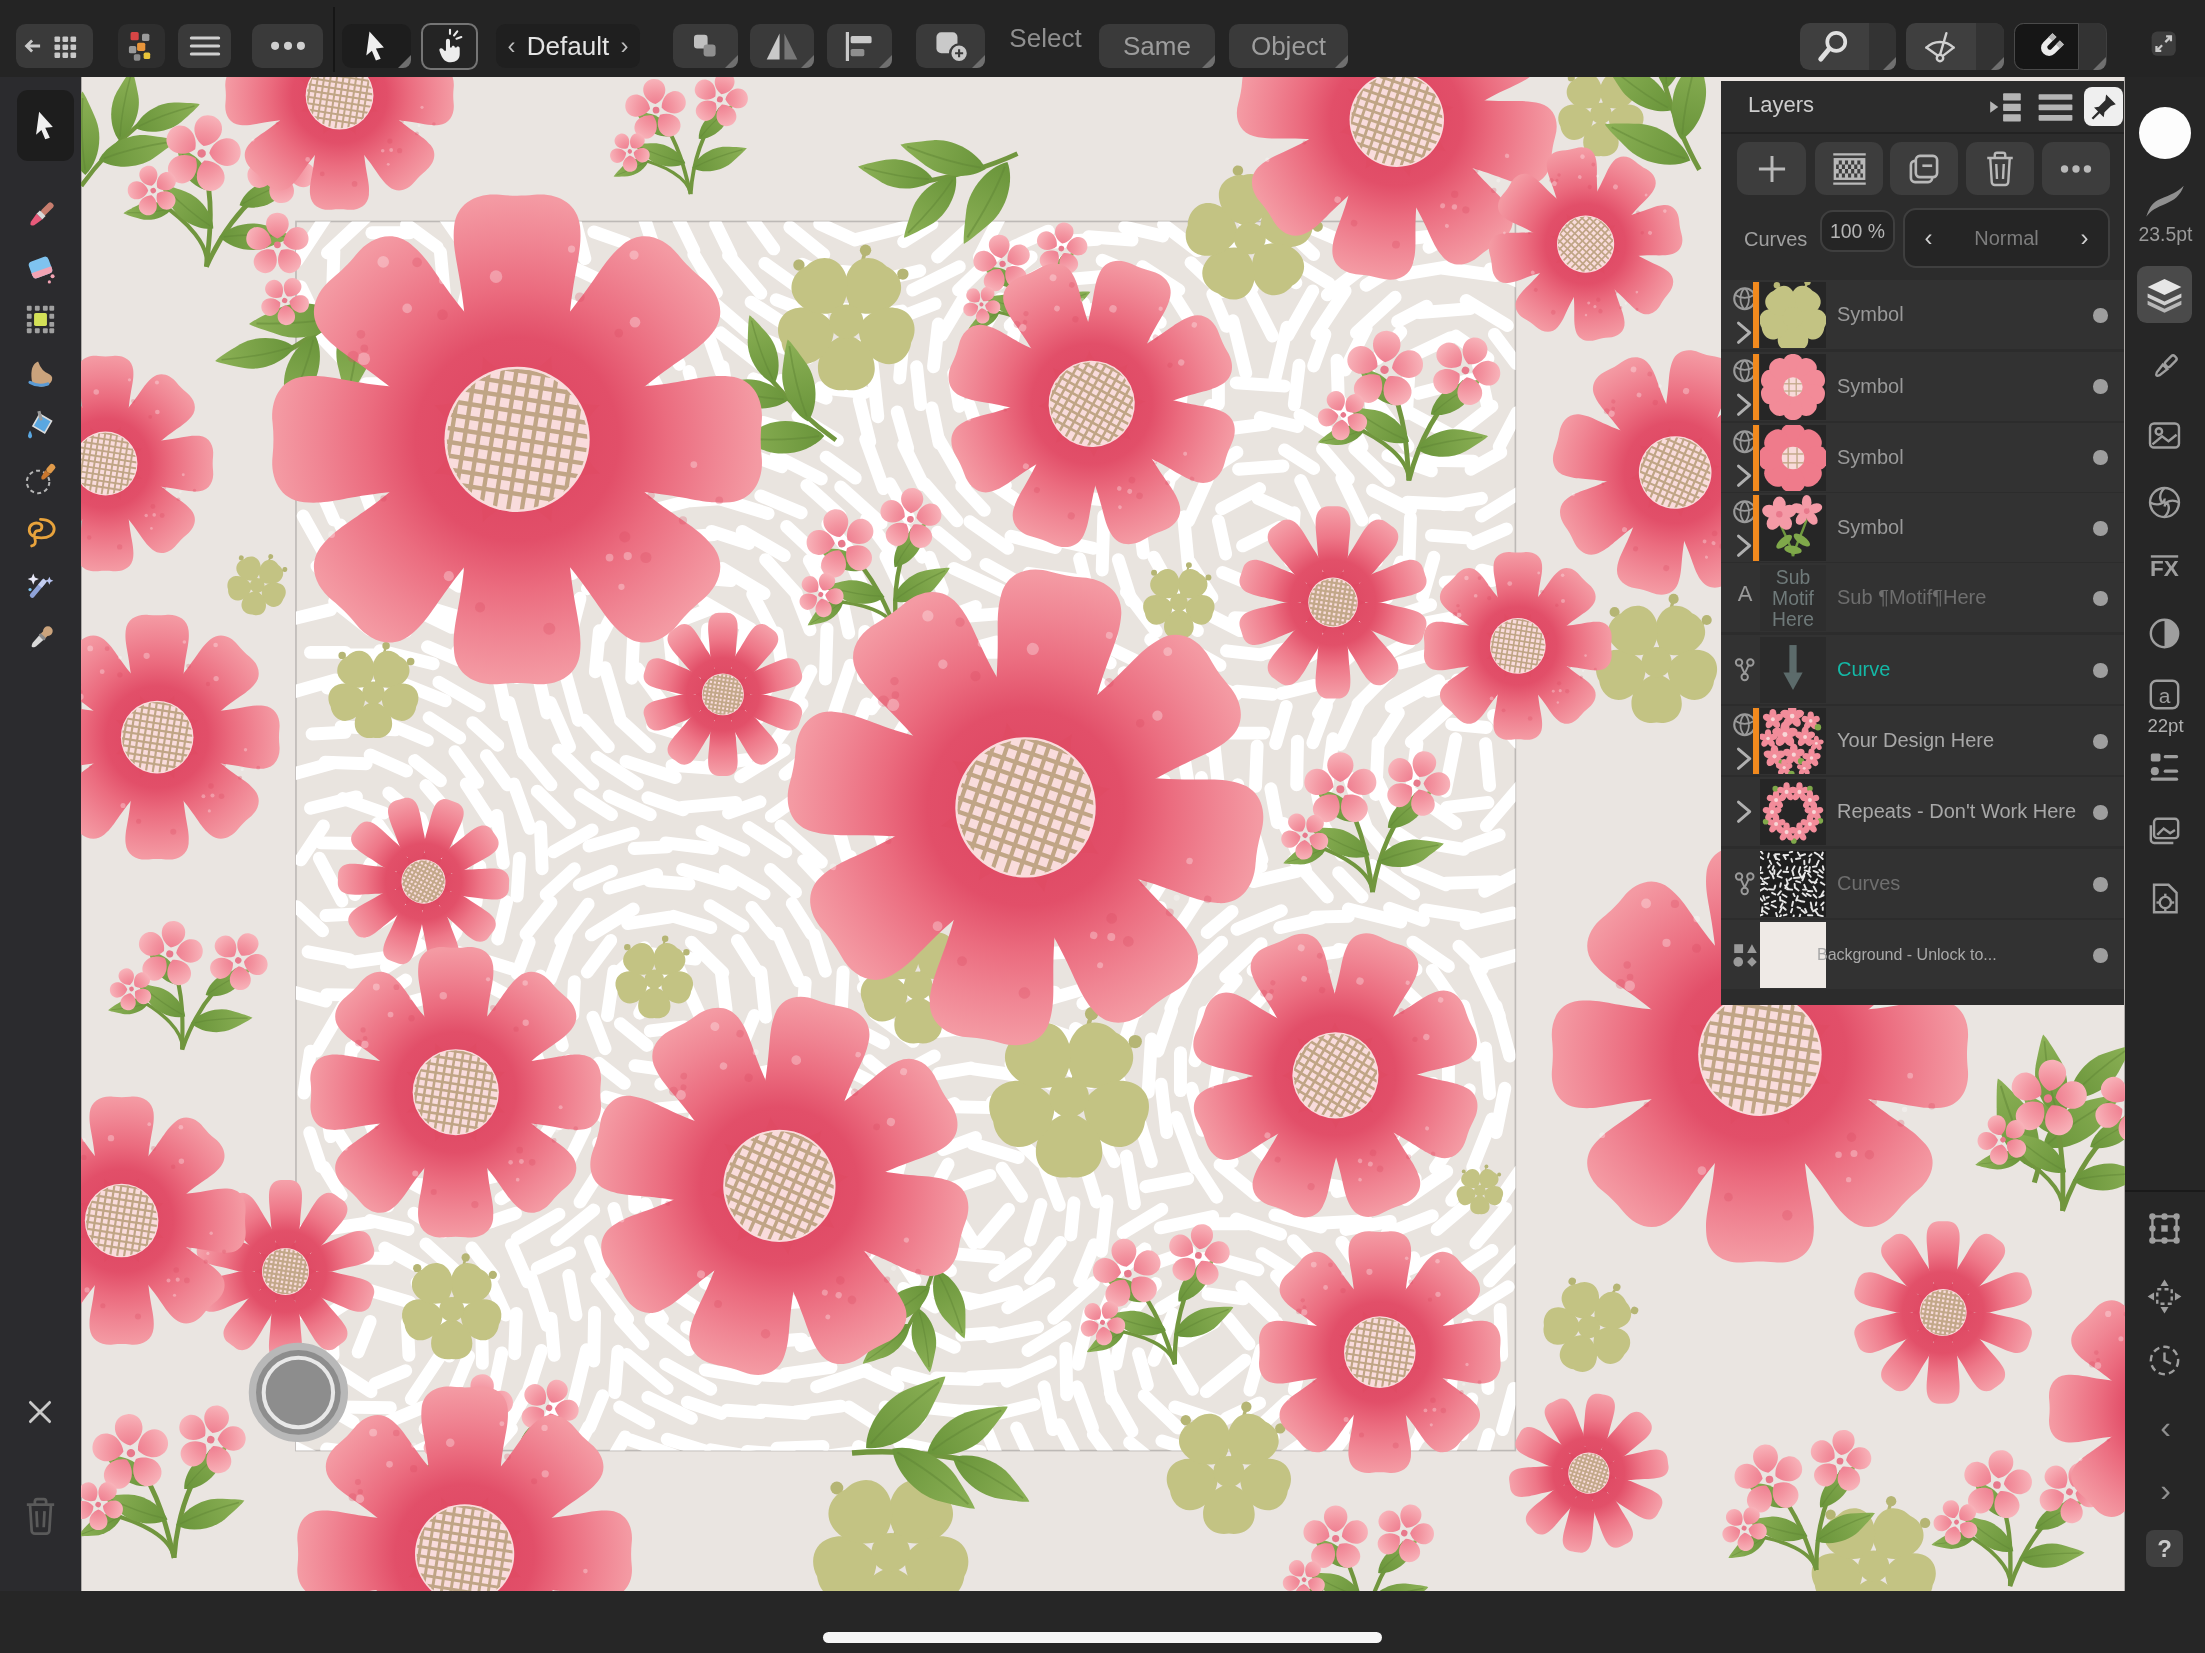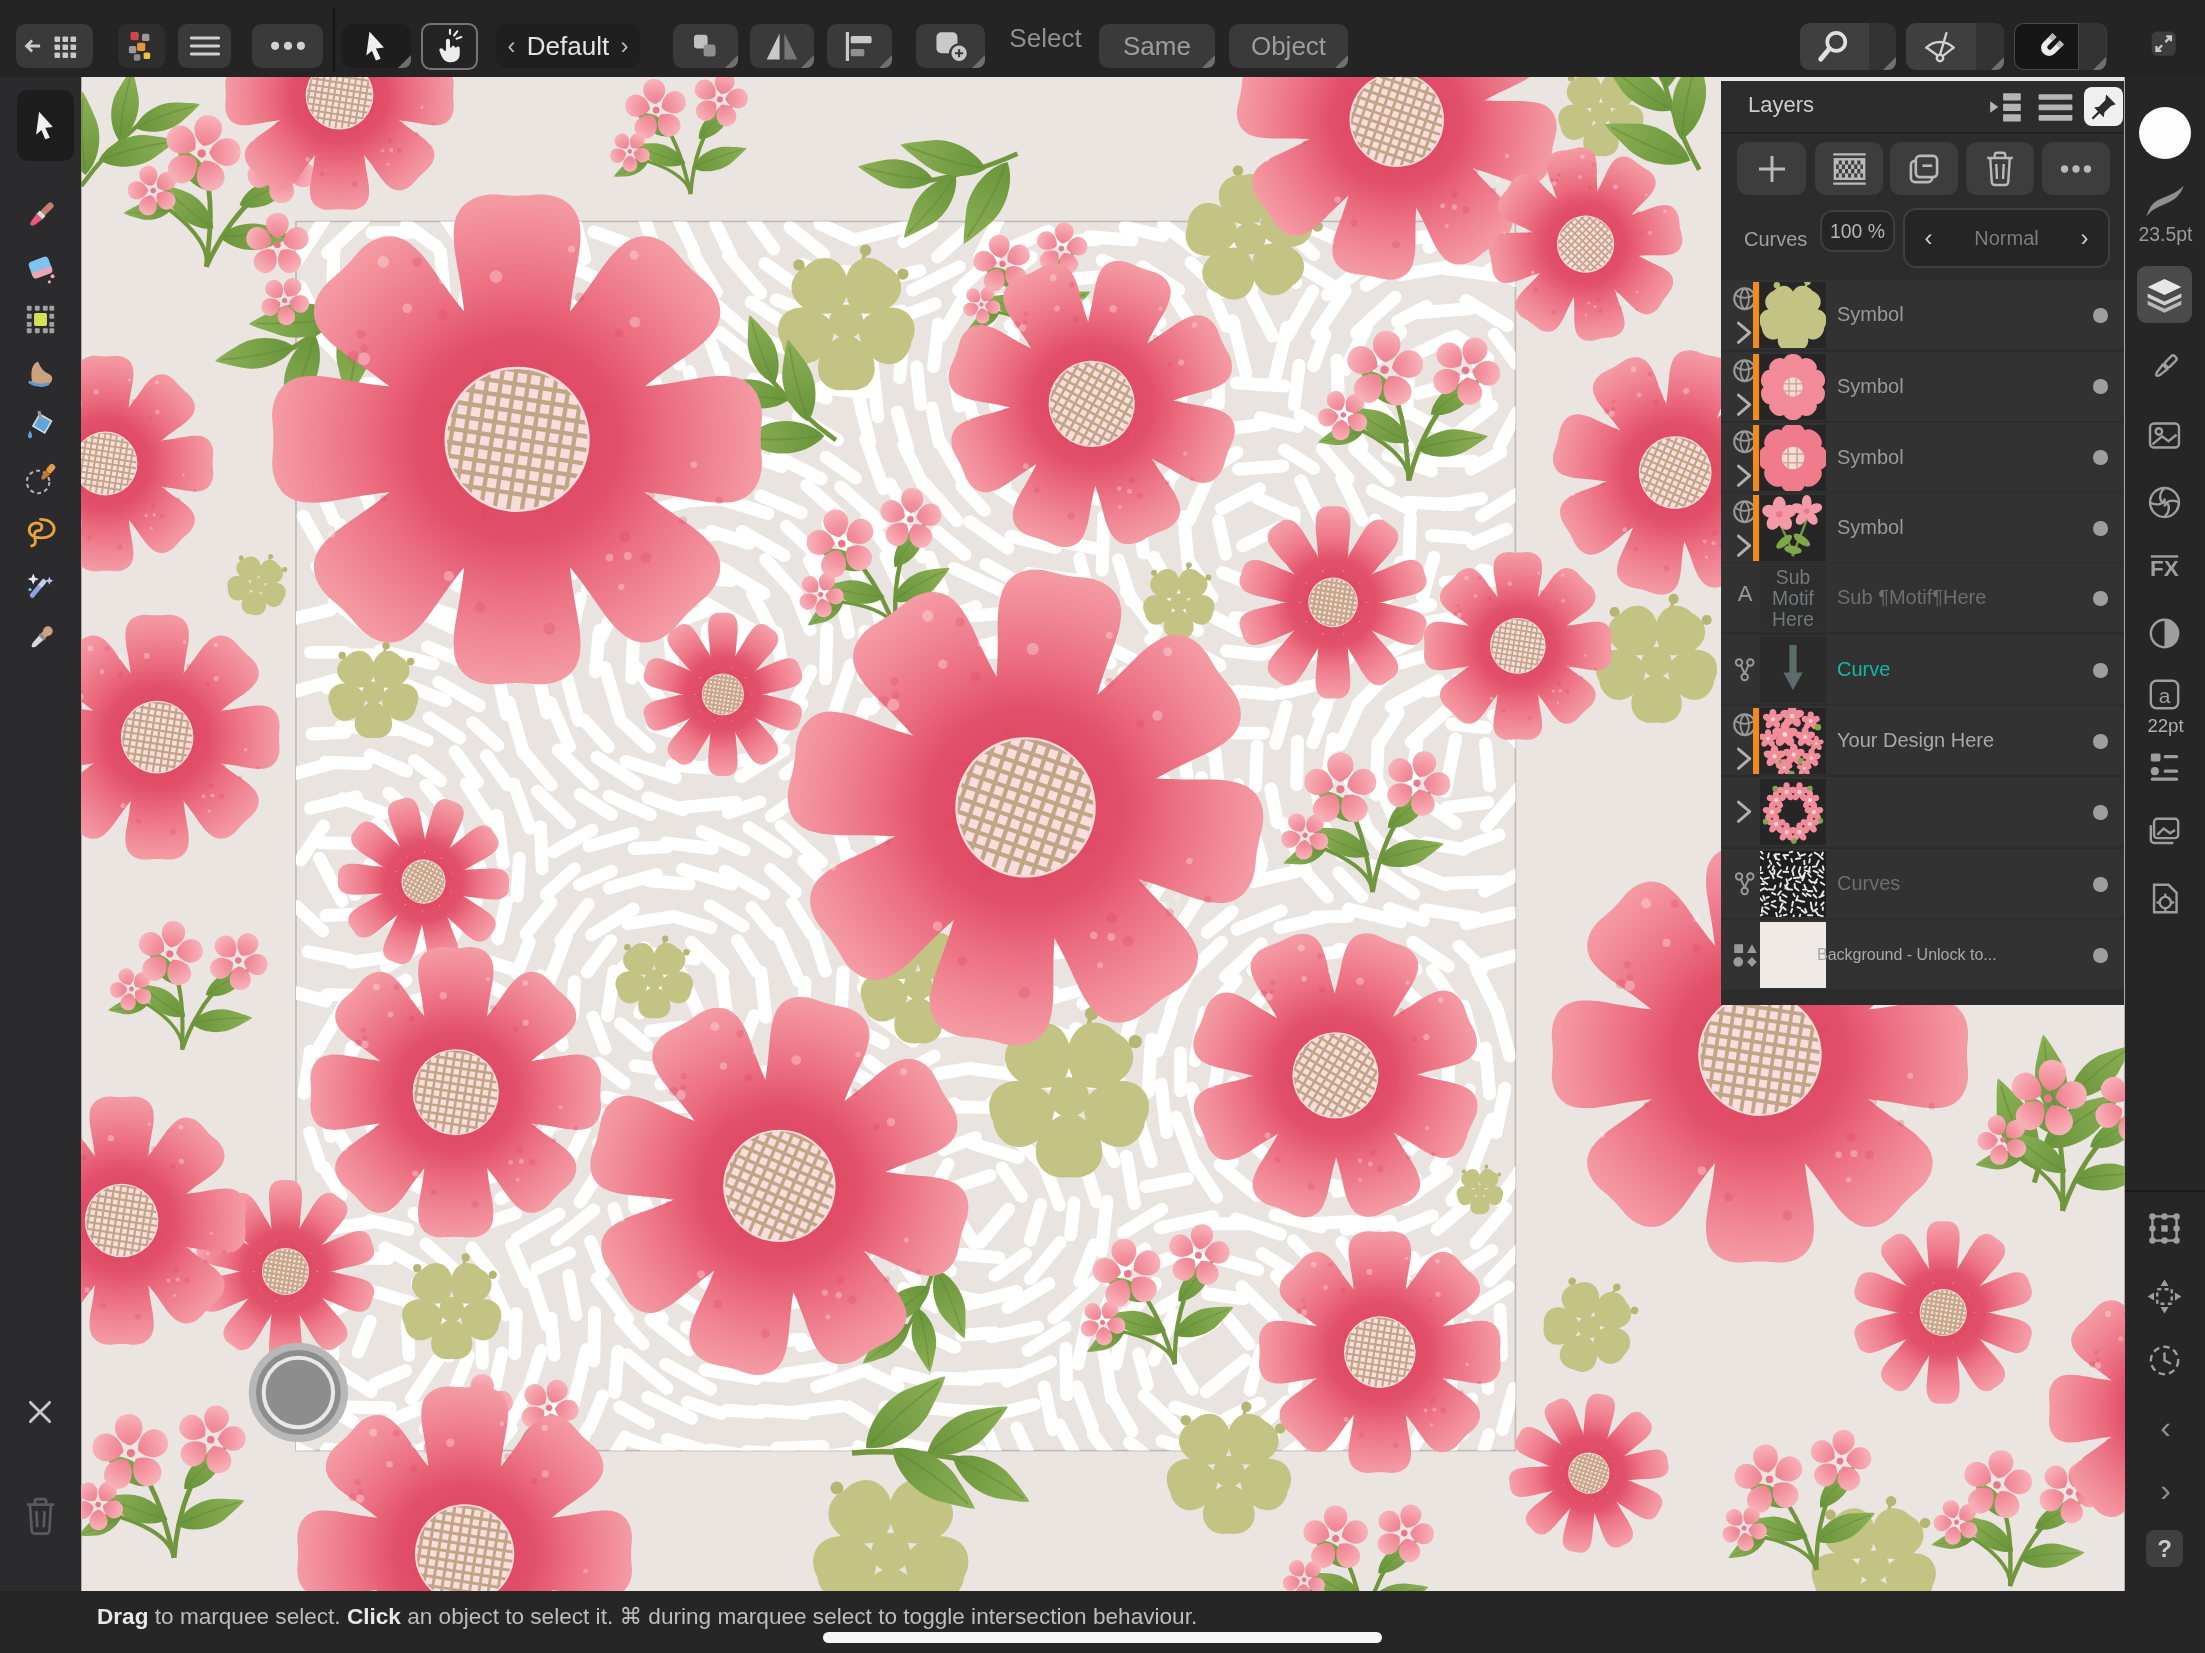--- a/index.html
+++ b/index.html
@@ -1668,21 +1668,20 @@
         </g>
       </svg></div>
     <div class="abs" style="left:2146px;top:1342px"><svg width="37" height="37" viewBox="0 0 46 46">
         <circle cx="23" cy="23" r="17" stroke="#9e9e9e" stroke-width="3" fill="none" stroke-dasharray="8 5"></circle>
         <path d="M23,13 V23 L31,27" stroke="#9e9e9e" stroke-width="3" fill="none"></path>
       </svg></div>
     <div class="abs" style="left:2125px;top:1409px;width:81px;text-align:center;color:#8f8f8f;font-size:32px">‹</div>
     <div class="abs" style="left:2125px;top:1472px;width:81px;text-align:center;color:#8f8f8f;font-size:32px">›</div>
     <div class="abs" style="left:2146px;top:1530px;width:37px;height:37px;background:#3f3f3f;border-radius:8px;display:flex;align-items:center;justify-content:center;color:#c9c9c9;font-size:24px;font-weight:bold">?</div>
     <div class="abs" style="left:0;top:1591px;width:2205px;height:62px;background:#262626"></div>
-    <div class="abs" style="left:97px;top:1603px;font-size:22.6px;color:#bdbdbd"><b style="color:#e8e8e8">Drag</b> to marquee select. <b style="color:#e8e8e8">Click</b> an object to select it. ⌘ during marquee select to toggle intersection behaviour.</div>
     <div class="abs" style="left:823px;top:1632px;width:559px;height:11.3px;border-radius:5.7px;background:#f6f6f6"></div>
     <div class="abs" style="left:1721px;top:81px;width:403px;height:924px;background:#2c2c2c"></div>
     <div class="abs" style="left:1748px;top:92px;font-size:22px;color:#cdcdcd">Layers</div>
     <div class="abs" style="left:1987px;top:90px"><svg width="37" height="34" viewBox="0 0 46 42">
 <g fill="#b5b5b5">
           <path d="M4,14 L14,21 L4,28 Z"></path>
           <rect x="20" y="4" width="22" height="9" rx="1"></rect>
           <rect x="20" y="17" width="22" height="9" rx="1"></rect>
           <rect x="20" y="30" width="22" height="9" rx="1"></rect>
         </g>
@@ -2117,20 +2116,21 @@
           <g transform="translate(62,26)">
             <ellipse cx="0" cy="-6.5" rx="4" ry="5.5" transform="rotate(0)" fill="#f28c9a"></ellipse>
             <ellipse cx="0" cy="-6.5" rx="4" ry="5.5" transform="rotate(72)" fill="#f28c9a"></ellipse>
             <ellipse cx="0" cy="-6.5" rx="4" ry="5.5" transform="rotate(144)" fill="#f28c9a"></ellipse>
             <ellipse cx="0" cy="-6.5" rx="4" ry="5.5" transform="rotate(216)" fill="#f28c9a"></ellipse>
             <ellipse cx="0" cy="-6.5" rx="4" ry="5.5" transform="rotate(288)" fill="#f28c9a"></ellipse>
             <circle r="2.5" fill="#f8d7d7"></circle>
           </g>
         </g>
       </svg></div>
+    <div class="abs" style="left:1837px;top:777px;height:69px;display:flex;align-items:center;font-size:20px;color:#a8a8a8;white-space:nowrap">Repeats - Don't Work Here</div>
     <div class="abs" style="left:2093px;top:805px;width:14.5px;height:14.5px;border-radius:50%;background:#9e9e9e"></div>
     <div class="abs" style="left:1721px;top:849px;width:403px;height:69px;background:#323232"></div>
     <div class="abs" style="left:1731px;top:870px"><svg width="27.4" height="27.4" viewBox="0 0 34 34">
         <g stroke="#9a9a9a" stroke-width="2.4" fill="none">
           <circle cx="10" cy="8" r="4"></circle>
           <circle cx="24" cy="8" r="4"></circle>
           <circle cx="17" cy="26" r="4"></circle>
           <path d="M17,22 L12,11 M17,22 L22,11"></path>
         </g>
       </svg></div>

